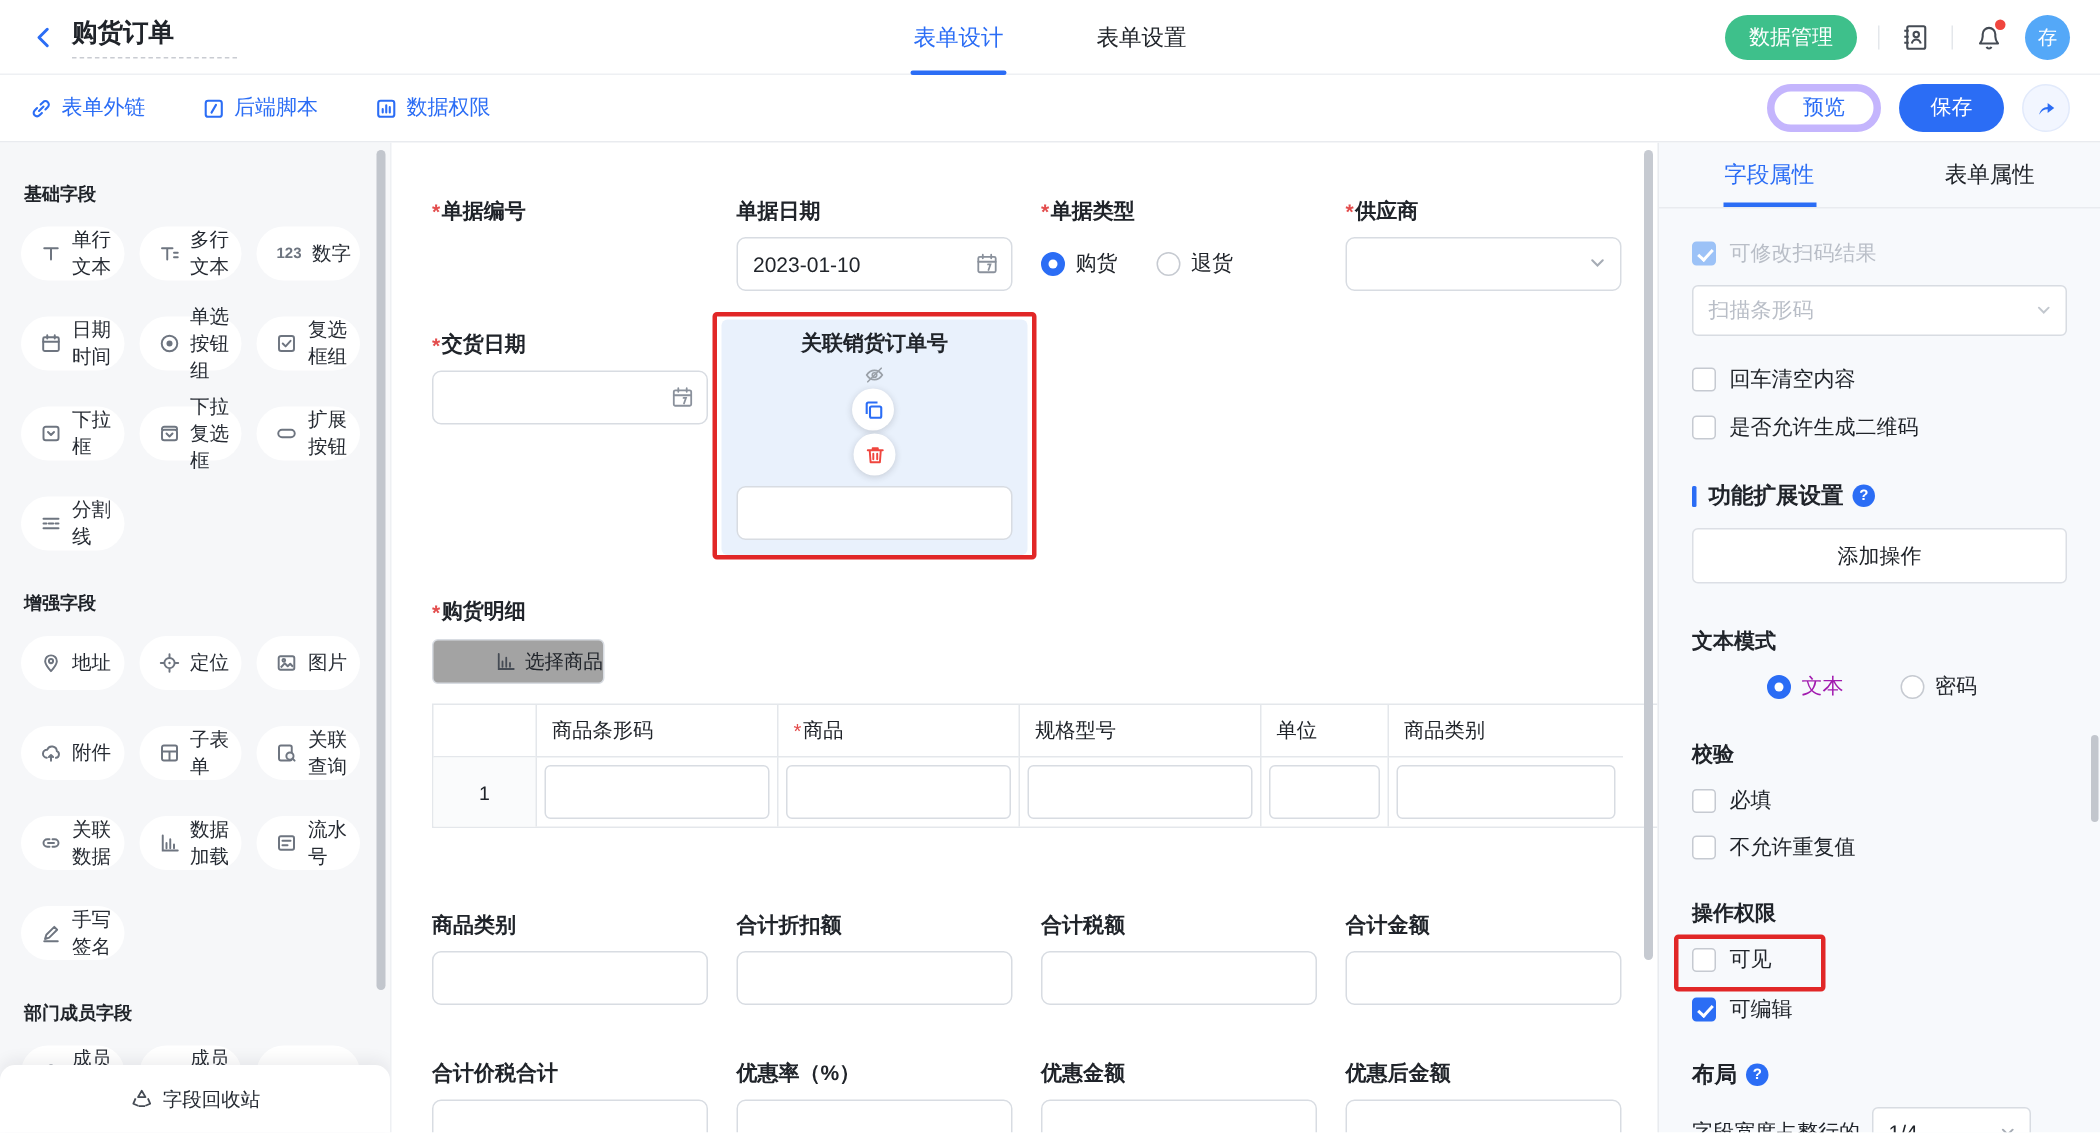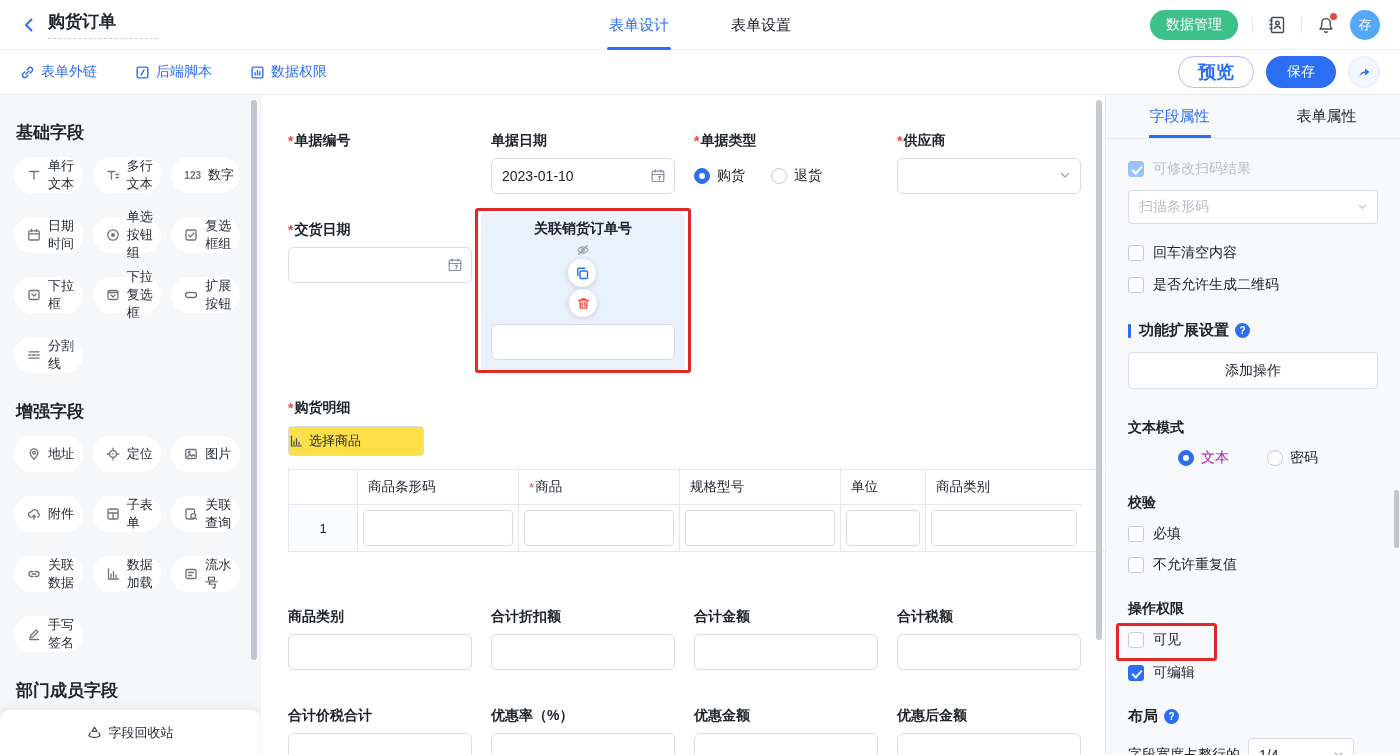--- a/index.html
+++ b/index.html
@@ -30,35 +30,35 @@
     border-radius:50%; background:#f0453e; }
   .avatar { width:30px; height:30px; border-radius:50%; background:#54a8f8; color:#fff;
     font-size:13px; display:flex; align-items:center; justify-content:center; cursor:pointer; }
 
   
   .tbar { height:45px; background:#fff; border-bottom:1px solid #e9ebef;
     display:flex; align-items:center; padding:0 20px; position:relative; z-index:20; }
   .tlinks { display:flex; gap:38px; }
   .tlink { display:flex; align-items:center; gap:6px; color:#2b6df5; font-size:14px; cursor:pointer; }
   .tbar-right { margin-left:auto; display:flex; align-items:center; gap:12px; }
-  .btn-preview { height:32px; border-radius:16px; border:1px solid #c4b5fd; color:#2b6df5;
-    background:#fff; font-size:18px; display:flex; align-items:center; padding:0 19px; cursor:pointer;font-weight:bold; }
+  .btn-preview { height:32px; border-radius:16px; border:5px solid #c4b5fd; color:#2b6df5;
+    background:#fff; font-size:14px; display:flex; align-items:center; padding:0 19px; cursor:pointer; }
   .btn-save { height:32px; border-radius:16px; background:#2b6df5; color:#fff;
     font-size:14px; display:flex; align-items:center; padding:0 21px; cursor:pointer; }
   .btn-share { width:32px; height:32px; border-radius:50%; background:#f2f6ff;
     border:1px solid #e2eafb; display:flex; align-items:center; justify-content:center; cursor:pointer; }
 
   
   .content { position:relative; height:660px; }
 
   
   .sidebar { position:absolute; left:0; top:0; width:260px; height:100%;
     background:#f6f7f9; overflow:hidden; }
   .sb-inner { padding:0 20px 0 14px; }
-  .sb-title { font-size:17px; font-weight:700; margin:26px 0 13px 2px; }
+  .sb-title { font-size:12px; font-weight:700; margin:26px 0 13px 2px; }
   .sb-title.mt { margin-top:27px; }
   .pill-grid { display:grid; grid-template-columns:1fr 1fr 1fr; gap:24px 10px; }
   .pill { height:36px; background:#fff; border-radius:18px; display:flex; align-items:center;
     gap:7px; padding-left:13px; font-size:13px; color:#262b33; cursor:grab; }
   .num-ico { font-size:10px; font-weight:700; color:#6e7580; letter-spacing:0; }
   .sb-thumb { position:absolute; left:251px; top:5px; width:6px; height:560px;
     border-radius:3px; background:#c2c6cd; }
   .recycle-bar { position:absolute; left:0; bottom:0; width:260px; height:45px; background:#fff;
     border-radius:10px 10px 0 0; box-shadow:0 -3px 10px rgba(31,35,41,.07);
     display:flex; align-items:center; justify-content:center; gap:7px; font-size:13px;
@@ -94,22 +94,22 @@
   .sel-head { display:flex; align-items:center; gap:5px; margin-bottom:7px;flex-direction:column; }
   .sel-head .flabel { margin-bottom:0; }
   .icir { width:28px; height:28px; border-radius:50%; background:#fff;
     box-shadow:0 1px 5px rgba(31,35,41,.18); display:flex; align-items:center;
     justify-content:center; cursor:pointer; margin-top:-3px; }
   .icir.copy { margin-left:-2px; }
   .ann { position:absolute; border:3px solid #e12727; border-radius:3px; pointer-events:none; z-index:6; }
   .ann-sel { inset:-5px -6px -3px; }
 
   .detail-sec { margin-top:29px; }
-  .choose-btn { margin-top:9px; height:30px; width:136px; border:1px solid #d8dce2;
-    border-radius:4px; background:#fde047; display:flex; align-items:center; justify-content:flex-start;
+  .choose-btn { margin-top:9px; height:30px; width:115px; border:1px solid #d8dce2;
+    border-radius:4px; background:#a3a3a3; display:flex; align-items:center; justify-content:flex-end;
     gap:6px; font-size:13px; cursor:pointer; }
   .dtable { margin-top:13px; width:920px; border:1px solid #e4e7eb; }
   .trow { display:grid; grid-template-columns:68px 161px 161px 161px 85px 157px; }
   .th { padding:8px 10px; font-size:13.5px; border-left:1px solid #e4e7eb;
     border-bottom:1px solid #e4e7eb; display:flex; align-items:center; }
   .th:first-child { border-left:none; }
   .td { border-left:1px solid #e4e7eb; padding:5px; display:flex; align-items:center; }
   .td:first-child { border-left:none; justify-content:center; background:#fafbfc;
     font-size:13px; }
   .td .inp { height:36px; border-radius:4px; }
@@ -617,25 +617,25 @@
       <div class="frow totals1">
         <div>
           <div class="flabel">商品类别</div>
           <input class="inp" style="">
         </div>
         <div>
           <div class="flabel">合计折扣额</div>
           <input class="inp" style="">
         </div>
         <div>
+          <div class="flabel">合计税额</div>
+          <input class="inp" style="">
+        </div>
+        <div>
           <div class="flabel">合计金额</div>
-          <input class="inp" style="">
-        </div>
-        <div>
-          <div class="flabel">合计税额</div>
           <input class="inp" style="">
         </div>
       </div>
 
       <div class="frow totals2">
         <div>
           <div class="flabel">合计价税合计</div>
           <input class="inp" style="">
         </div>
         <div>

